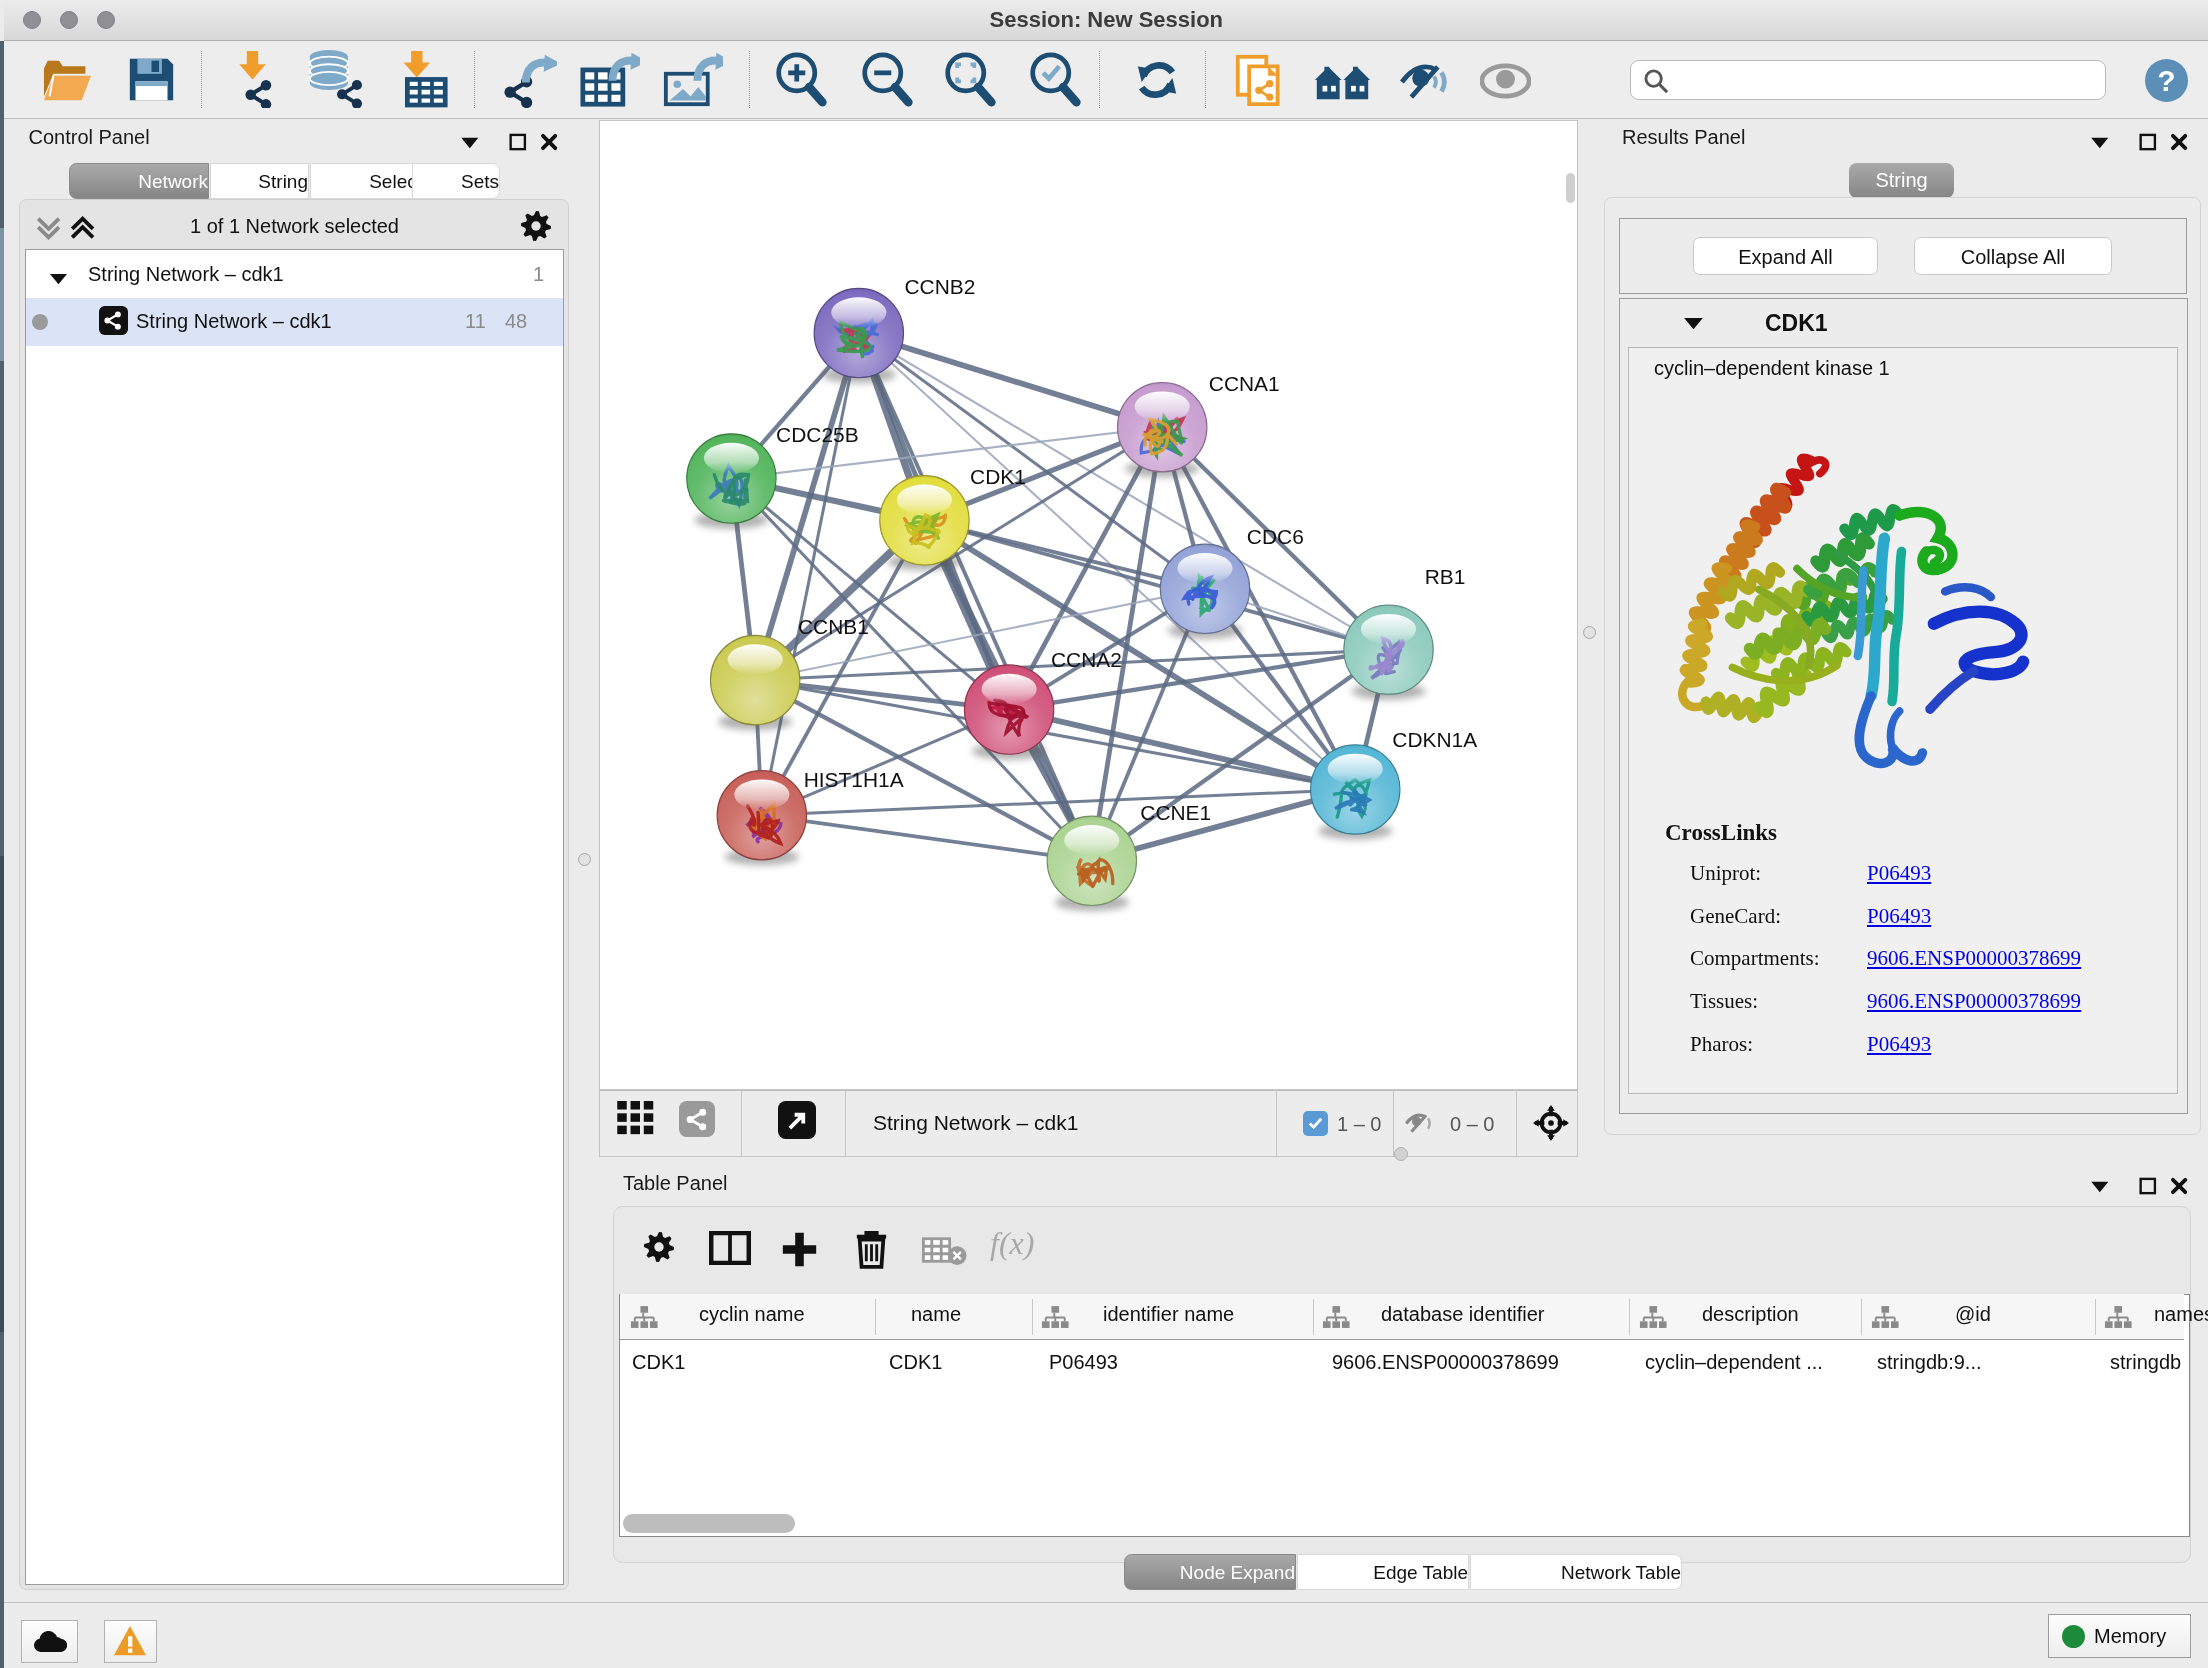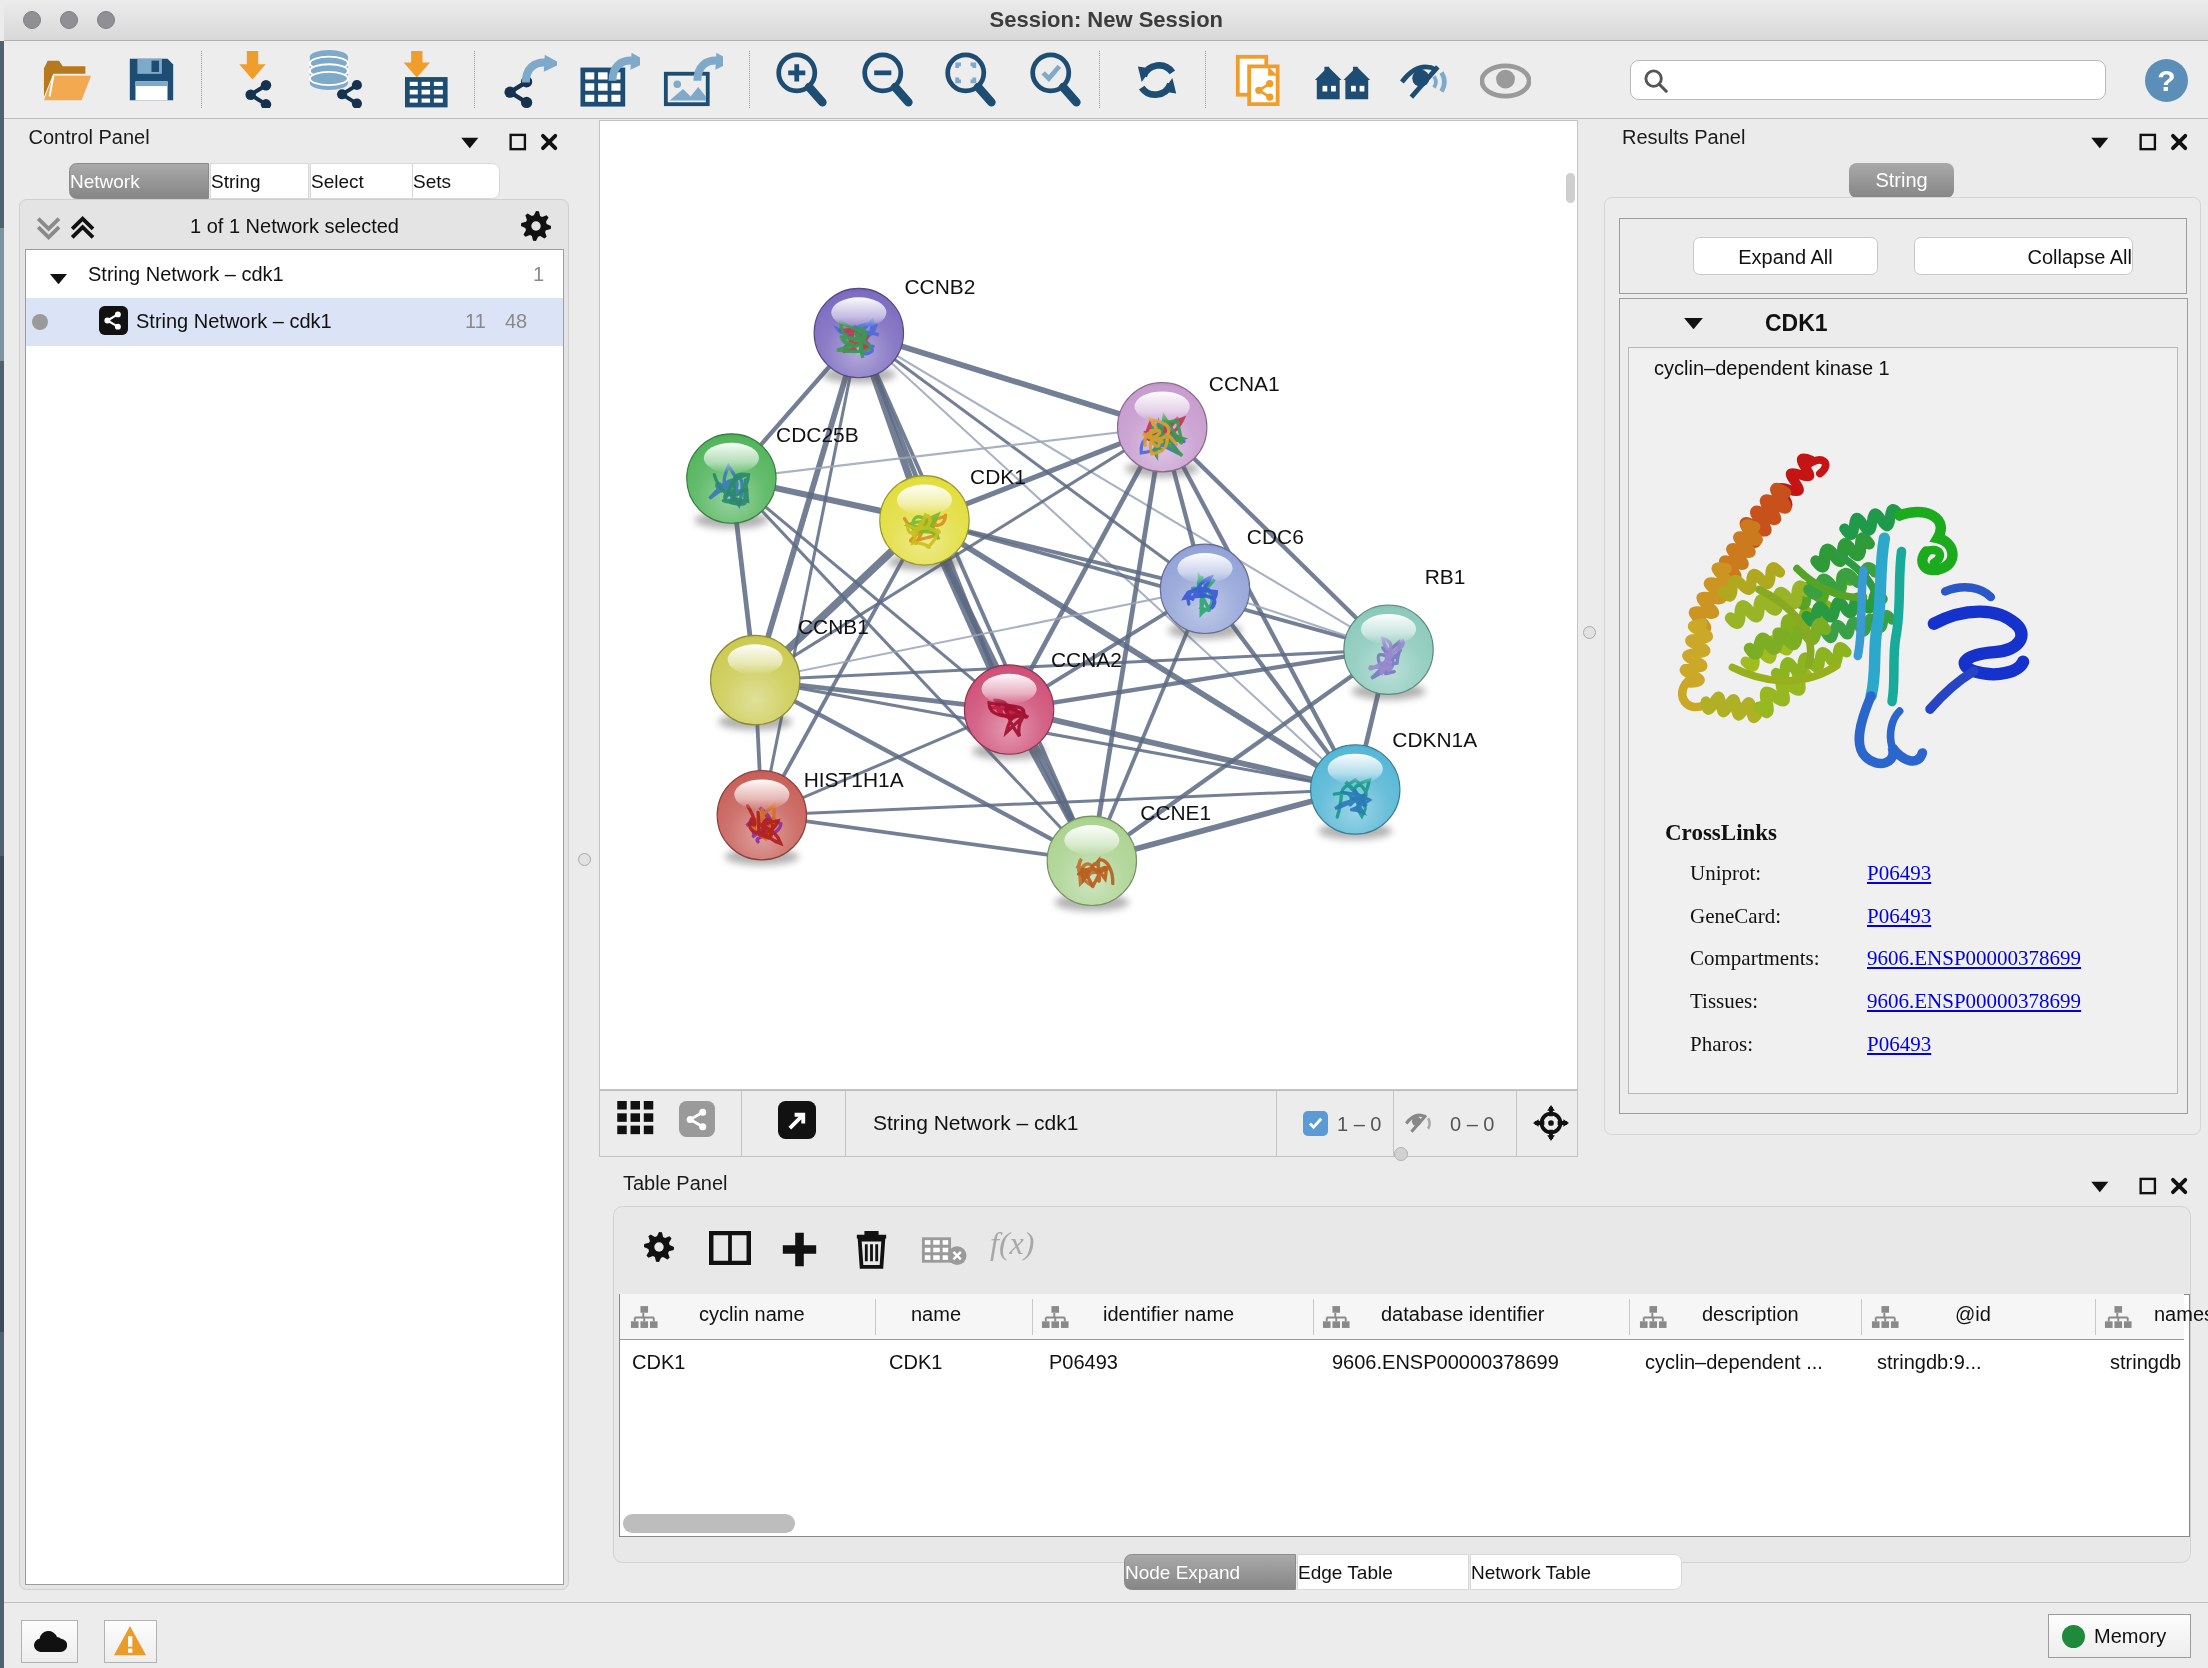--- a/index.html
+++ b/index.html
@@ -1,16 +1,16 @@
 <!DOCTYPE html>
 <html style="font-size:15px"><head><meta charset="utf-8"><style>
 * { margin:0; padding:0; box-sizing:border-box; }
 html,body { width:2208px; height:1668px; overflow:hidden; font-family:"Liberation Sans", sans-serif; background:#ebebeb; }
 .abs { position:absolute; }
-.tab { position:absolute; top:0; height:36px; line-height:36px; text-align:left; font-size:19px; background:#fff; border:1px solid #d8d8d8; color:#111; }
+.tab { position:absolute; top:0; height:36px; line-height:36px; text-align:right; font-size:19px; background:#fff; border:1px solid #d8d8d8; color:#111; }
 .tabsel { background:linear-gradient(#a9a9a9,#868686); color:#fff; border:1px solid #8a8a8a; }
 </style></head><body>
 
 <div class="abs" style="left:0;top:41px;width:3.8px;height:1627px;background:#51616e"></div>
 <div class="abs" style="left:0;top:228px;width:3.8px;height:133px;background:#7c93a4"></div>
 <div class="abs" style="left:0;top:856px;width:3.8px;height:476px;background:#3c4b57"></div>
 
 <div class="abs" style="left:3.8px;top:0;width:2205px;height:41px;background:linear-gradient(#ececec,#d8d8d8);border-bottom:1px solid #b0b0b0">
   <div class="abs" style="left:19px;top:11.4px;width:18px;height:18px;border-radius:50%;background:#8f8f94;border:1px solid #7f7f84"></div>
   <div class="abs" style="left:56px;top:11.4px;width:18px;height:18px;border-radius:50%;background:#8f8f94;border:1px solid #7f7f84"></div>
@@ -477,21 +477,21 @@
 <svg class="abs" style="left:2091px;top:133px" width="105" height="19" viewBox="0 0 110 20">
  <path d="M0 5 L18 5 L9 16 Z" fill="#111"></path>
  <rect x="52" y="2" width="15" height="15" fill="none" stroke="#111" stroke-width="2.5"></rect>
  <path d="M86 3 L99 16 M99 3 L86 16" stroke="#111" stroke-width="4" stroke-linecap="round"></path>
 </svg>
 <div class="abs" style="left:1849px;top:163px;width:105px;height:35px;background:linear-gradient(#a9a9a9,#868686);border-radius:7.6px;color:#fff;font-size:20px;text-align:center;line-height:35px">String</div>
 <div class="abs" style="left:1604px;top:197px;width:597px;height:938px;background:#ececec;border:1px solid #d4d4d4;border-radius:7.6px"></div>
 
 <div class="abs" style="left:1619px;top:218px;width:568px;height:76px;background:#ececec;border:1px solid #9c9c9c"></div>
 <div class="abs" style="left:1693px;top:237px;width:185px;height:38px;background:#fff;border:1px solid #c8c8c8;border-radius:6.7px;font-size:20px;text-align:center;line-height:38px;color:#111">Expand All</div>
-<div class="abs" style="left:1914px;top:237px;width:219px;height:38px;background:#fff;border:1px solid #c8c8c8;border-radius:6.7px;font-size:20px;text-align:right;line-height:38px;color:#111">Collapse All</div>
+<div class="abs" style="left:1914px;top:237px;width:198px;height:38px;background:#fff;border:1px solid #c8c8c8;border-radius:6.7px;font-size:20px;text-align:center;line-height:38px;color:#111">Collapse All</div>
 
 <div class="abs" style="left:1619px;top:298px;width:569px;height:816px;background:#ececec;border:1px solid #9c9c9c"></div>
 <svg class="abs" style="left:1682px;top:316px" width="23" height="15" viewBox="0 0 24 16">
     <path d="M2 2 L22 2 L12 14 Z" fill="#111"></path>
   </svg>
 <div class="abs" style="left:1765px;top:310px;font-size:23px;font-weight:bold;color:#111">CDK1</div>
 <div class="abs" style="left:1628px;top:347px;width:550px;height:747px;background:#f0f0f0;border:1px solid #b8b8b8"></div>
 <div class="abs" style="left:1654px;top:357px;font-size:20px;color:#111">cyclin–dependent kinase 1</div>
 <svg class="abs" style="left:1664px;top:447px" width="380" height="361" viewBox="0 0 400 380">
     <path d="M155 14 Q138 7 149 22 Q160 36 143 29 Q126 23 138 37 Q149 51 132 45 Q115 38 126 52 Q137 67 120 60" fill="none" stroke="#c41414" stroke-width="10" stroke-linecap="round"></path>

